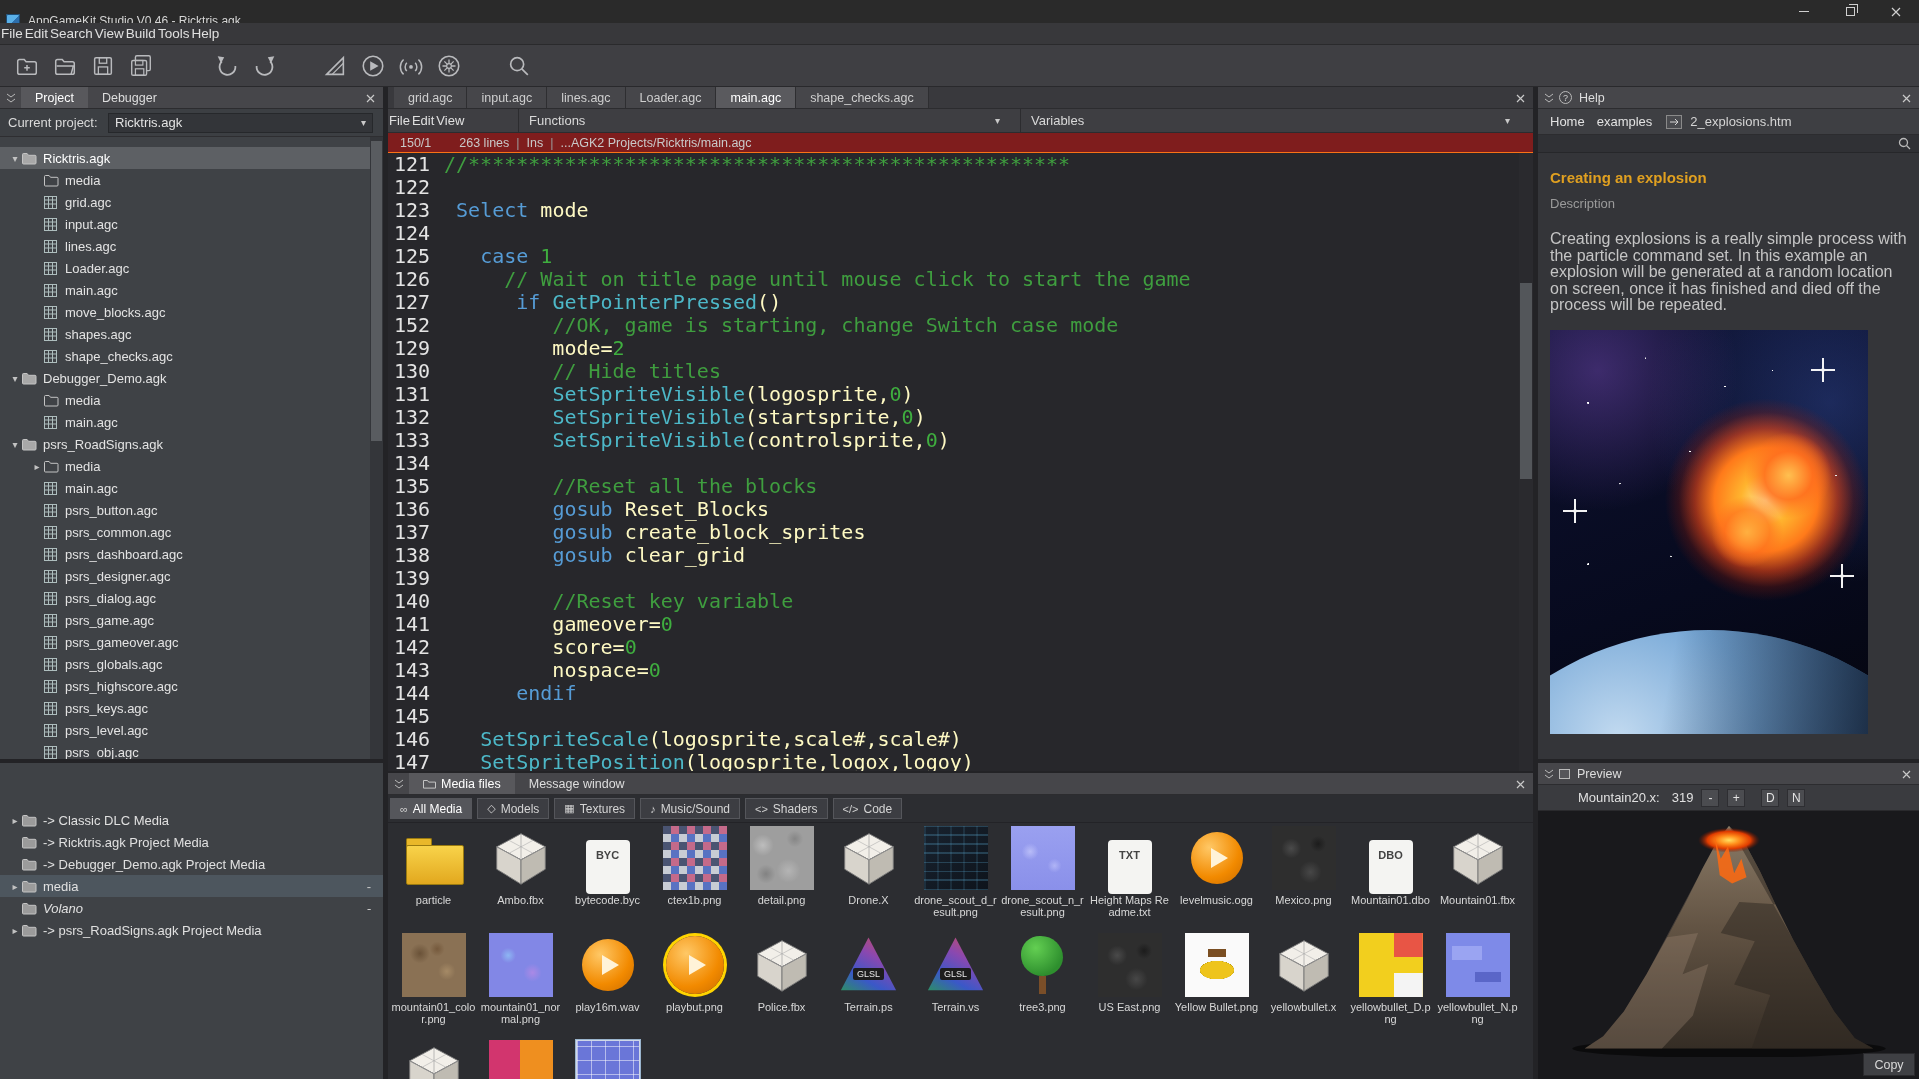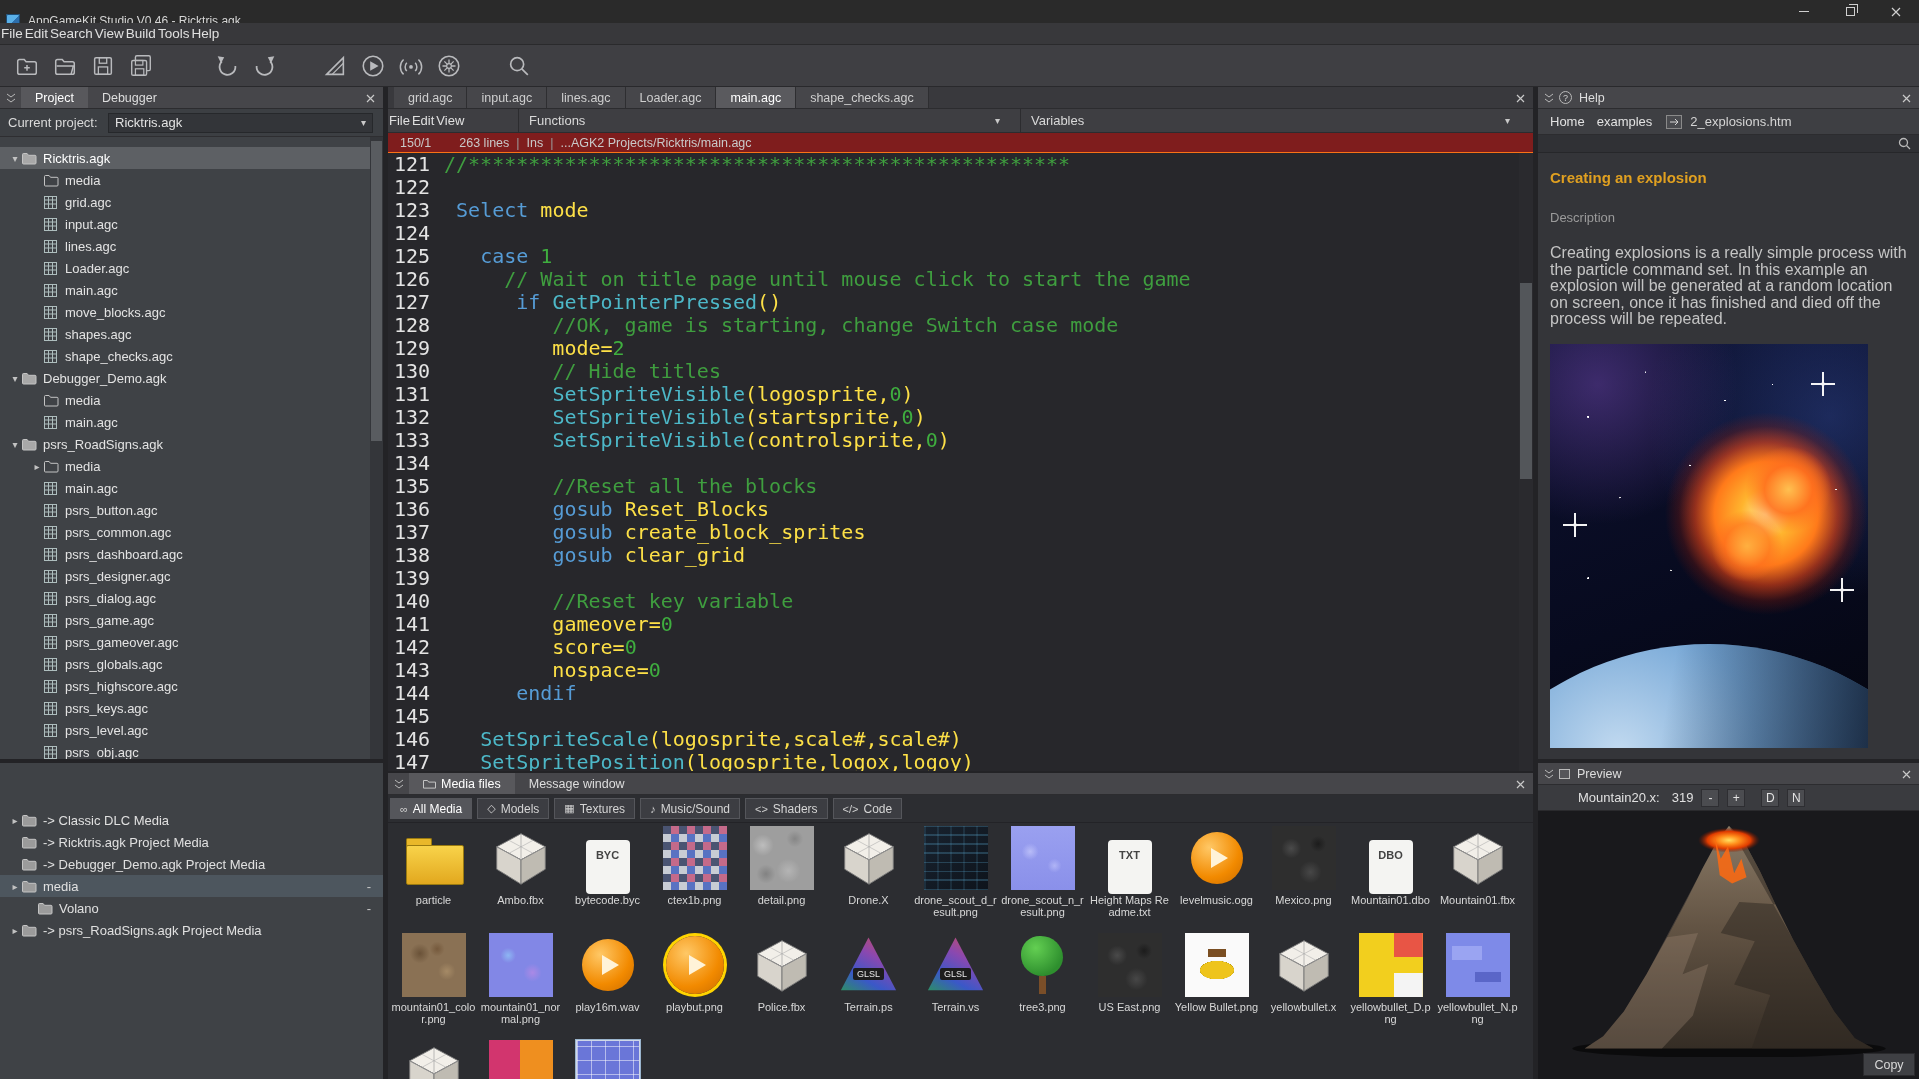--- a/index.html
+++ b/index.html
@@ -79,21 +79,21 @@
   .dd2{left:632px;width:500px}
   .estatus{position:absolute;left:0;top:46px;width:100%;height:20px;background:#7f1d1d;display:flex;align-items:center;font-size:12.5px;color:#c9c9c9;border-bottom:1px solid #f97316}
   .estatus span{white-space:pre}
   .st-caret{margin-left:12px}
   .st-lines{margin-left:28px}
   .sep{margin:0 7px;color:#9a9a9a}
   .codearea{position:absolute;left:0;top:66px;width:100%;height:618px;background:#27272b;overflow:hidden;font-family:"DejaVu Sans Mono",monospace;font-size:20px}
   .code-line{display:flex;height:23px;line-height:23px}
   .ln{width:56px;text-align:right;padding-right:14px;color:#e4e4e4;flex:none}
   .ltext{white-space:pre}
-  .tok-c{color:#3f9e3f}.tok-k{color:#569cd6}.tok-f{color:#4db8c8}.tok-n{color:#3fae3f}.tok-p{color:#fde047}
+  .tok-c{color:#3f9e3f}.tok-k{color:#569cd6}.tok-f{color:#4db8c8}.tok-n{color:#3fae3f}.tok-p{color:#fef9c3}
   .vscroll2{position:absolute;right:0;top:0;bottom:0;width:14px;background:#2a2a2e}
   .vthumb2{position:absolute;left:1px;right:1px;top:130px;height:196px;background:#53565a}
 
   #media-panel{position:absolute;left:0;top:686px;width:1145px;height:306px;background:#2c2d31}
   .filters{position:absolute;left:0;top:22px;width:100%;height:28px;background:#2c2d31;display:flex;align-items:center;padding-left:2px;border-bottom:1px solid #232327}
   .filter-btn{height:21px;display:flex;align-items:center;padding:0 9px;margin-right:5px;background:#3c3d42;border:1px solid #55565b;font-size:12px;color:#d5d5d5;white-space:nowrap}
   .filter-btn.active{background:#55565b;color:#fff}
   .ficon{margin-right:5px;font-size:11px;color:#cfcfcf}
   .mgrid{position:absolute;left:2px;top:50px;width:1135px;height:256px;display:grid;grid-template-columns:repeat(13,87px);grid-auto-rows:107px;overflow:hidden}
   .media-item{display:flex;flex-direction:column;align-items:center;padding-top:3px}
@@ -130,21 +130,21 @@
   #right-col{position:absolute;left:1538px;top:87px;width:381px;height:992px}
   #help-panel{left:0;top:0;width:381px;height:672px;background:#343539}
   .hnav{position:absolute;left:0;top:22px;width:100%;height:26px;background:#3e3f43;display:flex;align-items:center;border-bottom:1px solid #2c2c2f;font-size:13px}
   .hbtn{margin-left:12px;color:#e2e2e2;white-space:nowrap}
   .linkbox{margin-left:14px;width:16px;height:14px;border:1px solid #8a8a8a;background:#4a4b4f;display:flex;align-items:center;justify-content:center}
   .hfile{margin-left:8px;color:#d5d5d5;white-space:nowrap}
   .hsearch{position:absolute;left:0;top:48px;width:100%;height:18px;background:#303135;border-bottom:1px solid #26272a}
   .hsearch svg{position:absolute;right:8px;top:2px}
   .hcontent{position:absolute;left:0;top:66px;right:0;bottom:0;padding:16px 12px 0 12px}
   .hheading{font-size:15px;font-weight:bold;color:#e0a020}
-  .hsub{margin-top:24px;font-size:13px;color:#9b9b9b}
+  .hsub{margin-top:10px;font-size:13px;color:#9b9b9b}
   .hbody{margin-top:20px;font-size:16px;line-height:16.5px;color:#c5c5c5}
   .explosion-img{position:relative;margin-top:16px;width:318px;height:404px;overflow:hidden;
     background:
      radial-gradient(circle 2px at 12% 18%,#fff 50%,transparent 55%),
      radial-gradient(circle 1.5px at 30% 7%,#eee 50%,transparent 55%),
      radial-gradient(circle 1.5px at 55% 14%,#fff 50%,transparent 55%),
      radial-gradient(circle 2px at 22% 38%,#ddd 50%,transparent 55%),
      radial-gradient(circle 1.5px at 44% 30%,#fff 50%,transparent 55%),
      radial-gradient(circle 1.5px at 90% 36%,#eee 50%,transparent 55%),
      radial-gradient(circle 2px at 12% 58%,#fff 50%,transparent 55%),
@@ -621,21 +621,21 @@
           <div class="asset-row selected" style="padding-left: 8px;">
             <span class="chev">▸</span>
             <span class="ticon">
               <svg width="15" height="13" viewBox="0 0 15 13">
                 <path d="M0.5 2.5 a1 1 0 0 1 1 -1 h3.6 l1.4 1.8 h6.5 a1 1 0 0 1 1 1 v6.7 a1 1 0 0 1 -1 1 h-11.5 a1 1 0 0 1 -1 -1 Z" fill="#9b9b9b" stroke="#c4c4c4"></path>
               </svg>
             </span>
             <span class="tlabel">media</span>
             <span class="minus">-</span>
           </div>
-          <div class="asset-row" style="padding-left: 24px;">
+          <div class="asset-row" style="padding-left: 8px; font-style: italic;">
             <span class="chev"></span>
             <span class="ticon">
               <svg width="15" height="13" viewBox="0 0 15 13">
                 <path d="M0.5 2.5 a1 1 0 0 1 1 -1 h3.6 l1.4 1.8 h6.5 a1 1 0 0 1 1 1 v6.7 a1 1 0 0 1 -1 1 h-11.5 a1 1 0 0 1 -1 -1 Z" fill="#9b9b9b" stroke="#c4c4c4"></path>
               </svg>
             </span>
             <span class="tlabel">Volano</span>
             <span class="minus">-</span>
           </div>
           <div class="asset-row" style="padding-left: 8px;">
@@ -715,21 +715,21 @@
             </div>
             <div class="code-line">
               <span class="ln">126</span>
               <span class="ltext"><span class="tok-p">     </span><span class="tok-c">// Wait on title page until mouse click to start the game</span></span>
             </div>
             <div class="code-line">
               <span class="ln">127</span>
               <span class="ltext"><span class="tok-p">      </span><span class="tok-k">if</span><span class="tok-p"> </span><span class="tok-f">GetPointerPressed</span><span class="tok-p">()</span></span>
             </div>
             <div class="code-line">
-              <span class="ln">128</span>
+              <span class="ln">152</span>
               <span class="ltext"><span class="tok-p">         </span><span class="tok-c">//OK, game is starting, change Switch case mode</span></span>
             </div>
             <div class="code-line">
               <span class="ln">129</span>
               <span class="ltext"><span class="tok-p">         mode=</span><span class="tok-n">2</span></span>
             </div>
             <div class="code-line">
               <span class="ln">130</span>
               <span class="ltext"><span class="tok-p">         </span><span class="tok-c">// Hide titles</span></span>
             </div>

